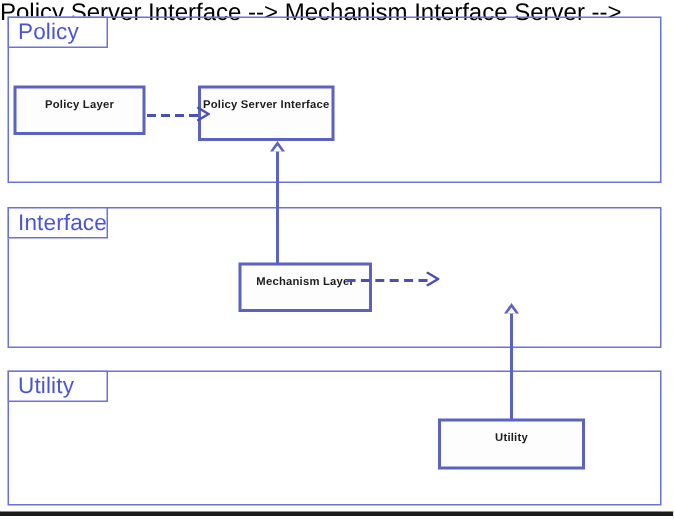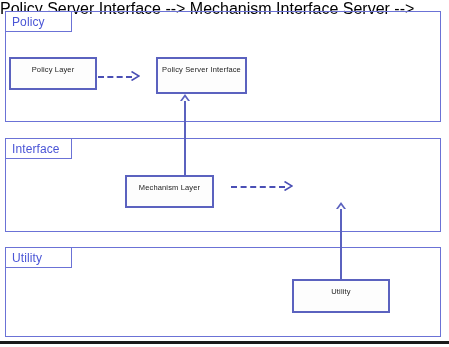--- a/index.html
+++ b/index.html
@@ -38,40 +38,40 @@
     position: absolute;
     box-sizing: border-box;
     border: 1.5px solid #6b72d6;
     background: #ffffff;
     display: flex;
     align-items: center;
     padding-left: 6px;
   }
   .package-tab-label {
     color: #4a55d6;
-    font-size: 12px;
+    font-size: 15px;
     line-height: 12px;
     letter-spacing: 0.1px;
     white-space: nowrap;
   }
   
   .node {
     position: absolute;
     box-sizing: border-box;
     border: 2px solid #5b62bf;
     background: #fdfdfd;
     display: flex;
     justify-content: center;
     padding-top: 6px;
   }
   .node-label {
     color: #1c1c1c;
     font-size: 7.5px;
     line-height: 10px;
-    font-weight: 400;
+    font-weight: 700;
     letter-spacing: 0.15px;
     text-align: right;
     white-space: nowrap;
   }
   
   .conn-v {
     position: absolute;
     width: 2px;
     background: #5b62bf;
   }
@@ -115,41 +115,41 @@
   <div class="package-tab" style="left:5px; top:11px; width:67px; height:21px;">
     <span class="package-tab-label">Policy</span>
   </div>
 
   
   <div class="node" style="left:9px; top:57px; width:88px; height:33px;">
     <span class="node-label">Policy Layer</span>
   </div>
 
   
-  <div class="node" style="left:156px; top:57px; width:91px; height:37px;">
+  <div class="node" style="left:132px; top:57px; width:91px; height:37px;">
     <span class="node-label">Policy Server Interface</span>
   </div>
 
    Policy Server Interface --&gt;
   <div class="dep" style="left:98px; top:76px; width:34px;"></div>
   <div class="dep-head" style="left:131px; top:71px;">
     <svg width="9" height="10" viewBox="0 0 9 10">
       <path d="M0.5 0.5 L8 5 L0.5 9.5" fill="none" stroke="#4a4fb5" stroke-width="1.6"></path>
     </svg>
   </div>
 
   
   <div class="package" style="left:5px; top:138px; width:436px; height:94px;"></div>
 
   <div class="package-tab" style="left:5px; top:138px; width:67px; height:21px;">
     <span class="package-tab-label">Interface</span>
   </div>
 
   
-  <div class="node" style="left:125px; top:175px; width:89px; height:33px;">
+  <div class="node" style="left:159px; top:175px; width:89px; height:33px;">
     <span class="node-label">Mechanism Layer</span>
   </div>
 
   
 
    Mechanism Interface Server --&gt;
   <div class="dep" style="left:231px; top:186px; width:54px;"></div>
   <div class="dep-head" style="left:284px; top:181px;">
     <svg width="9" height="10" viewBox="0 0 9 10">
       <path d="M0.5 0.5 L8 5 L0.5 9.5" fill="none" stroke="#4a4fb5" stroke-width="1.6"></path>

